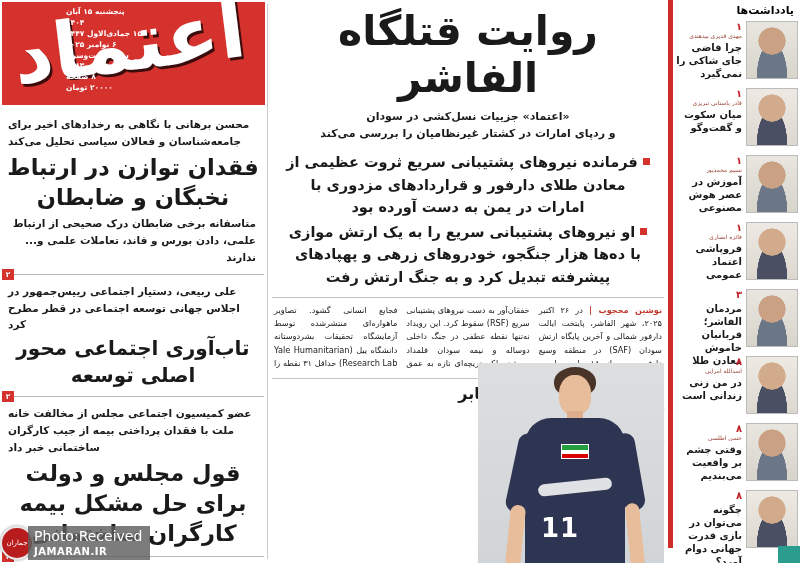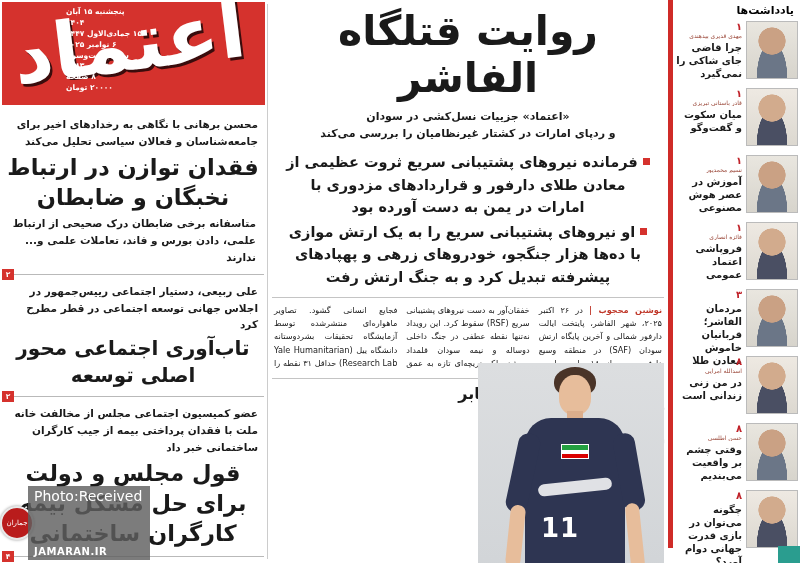--- a/index.html
+++ b/index.html
@@ -9,21 +9,21 @@
   
   .masthead { position:absolute; left:2px; top:2px; width:263px; height:103px; background:#d5322d; overflow:hidden; }
   .logo-fa { position:absolute; left:-8px; top:2px; width:270px; text-align:center; font-size:78px; font-weight:bold; color:#ffffff; transform:rotate(-7deg); text-shadow:2px 3px 0 #3a0c0c; letter-spacing:-4px; line-height:1; }
   .date-block { position:absolute; left:64px; top:5px; width:78px; direction:rtl; text-align:left; color:#ffffff; font-size:7.5px; line-height:1.45; font-weight:bold; }
   .etemad-line { position:absolute; left:7px; right:5px; bottom:3px; display:flex; align-items:flex-end; gap:6px; color:#ffffff; direction:ltr; }
   .etemad-latin { font-size:15px; font-weight:bold; letter-spacing:1px; line-height:1; }
   .etemad-info { font-size:6.3px; letter-spacing:.3px; line-height:1.4; white-space:nowrap; }
 
   
   .left-col { position:absolute; left:2px; top:112px; width:262px; direction:rtl; }
-  .lc-kicker { text-align:right; font-size:10.5px; font-weight:bold; line-height:1.6; padding:4px 6px 1px; }
+  .lc-kicker { text-align:left; font-size:10.5px; font-weight:bold; line-height:1.6; padding:4px 6px 1px; }
   .lc-head { text-align:center; font-size:22.5px; font-weight:900; line-height:1.35; padding:1px 2px; }
   .lc-head.small { font-size:20px; }
   .lc-sub { text-align:right; font-size:10.5px; font-weight:bold; line-height:1.6; padding:2px 8px; }
   .lc-rule { position:relative; border-bottom:1px solid #b9b9b9; margin:6px 0 4px; height:1px; }
   .pagebox { position:absolute; left:0; top:-5px; width:12px; height:11px; background:#d5322d; color:#fff; font-size:7.5px; text-align:center; line-height:11px; font-weight:bold; }
 
   .vrule-left { position:absolute; left:267px; top:4px; width:1px; height:555px; background:#cccccc; }
 
   
   .main { position:absolute; left:272px; top:0; width:392px; direction:rtl; }
@@ -76,21 +76,21 @@
   .sb-author { color:#9c4a3c; font-size:6px; line-height:1.2; white-space:nowrap; overflow:hidden; }
   .sb-head { font-size:10px; font-weight:bold; line-height:1.3; padding-top:2px; }
 
   .teal-corner { position:absolute; right:0; bottom:0; width:22px; height:17px; background:#2a9d8f; }
 
   
   .watermark { position:absolute; left:0; bottom:3px; display:flex; align-items:center; z-index:5; }
   .wm-logo { width:34px; height:34px; border-radius:50%; background:#b91c1c; border:2px solid #e8e8e8; color:#fff; font-size:7px; display:flex; align-items:center; justify-content:center; flex:0 0 34px; box-shadow:0 0 3px rgba(0,0,0,.4); }
   .wm-text { background:rgba(95,95,95,.82); color:#fff; padding:2px 8px 2px 6px; margin-left:-6px; line-height:1.25; direction:ltr; }
   .wm-l1 { font-size:14px; font-weight:normal; }
-  .wm-l2 { font-size:10px; font-weight:bold; letter-spacing:.5px;margin-top:40px; }
+  .wm-l2 { font-size:10px; font-weight:bold; letter-spacing:.5px; }
 </style>
 </head>
 <body>
 
 <div class="masthead">
   <div class="logo-fa">اعتماد</div>
   <div class="date-block">
     <div>پنجشنبه ۱۵ آبان ۱۴۰۴</div>
     <div>۱۵ جمادی‌الاول ۱۴۴۷</div>
     <div>۶ نوامبر ۲۰۲۵</div>

